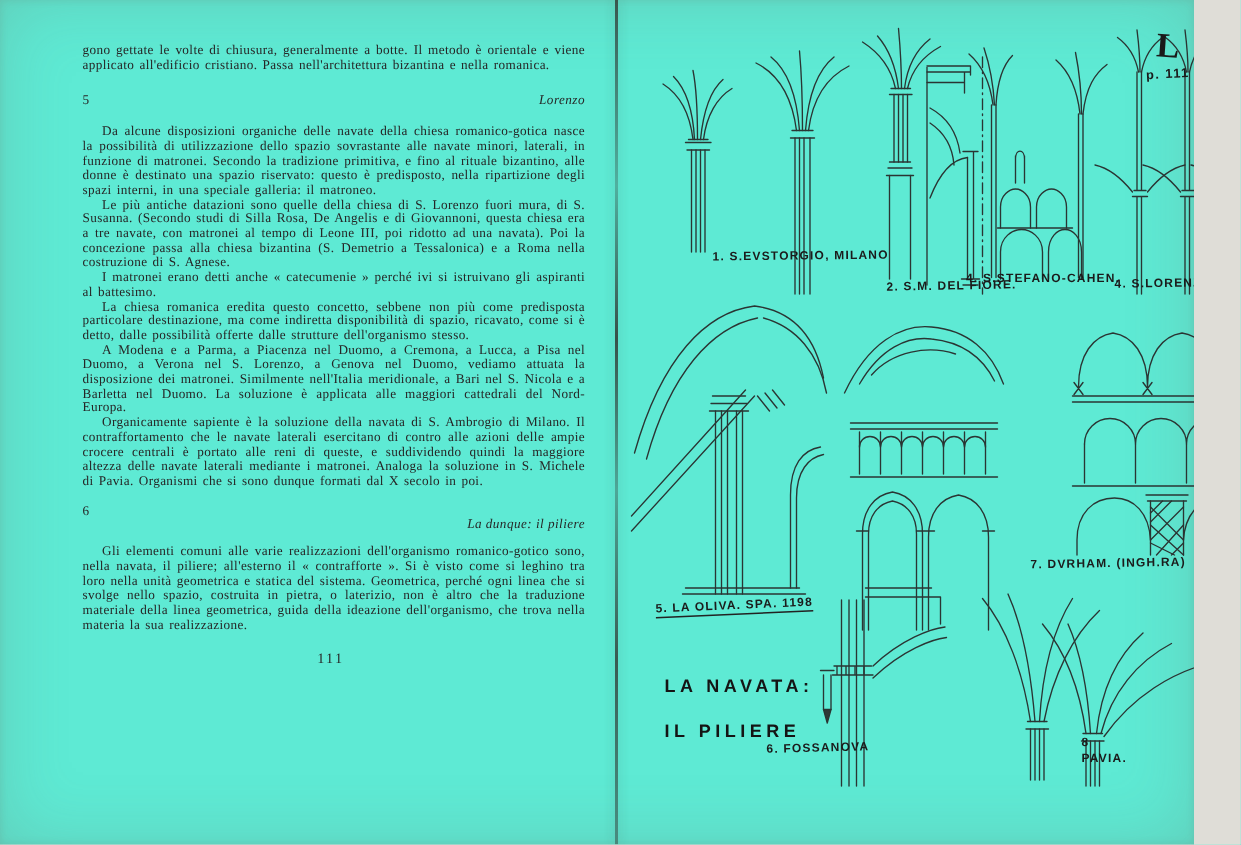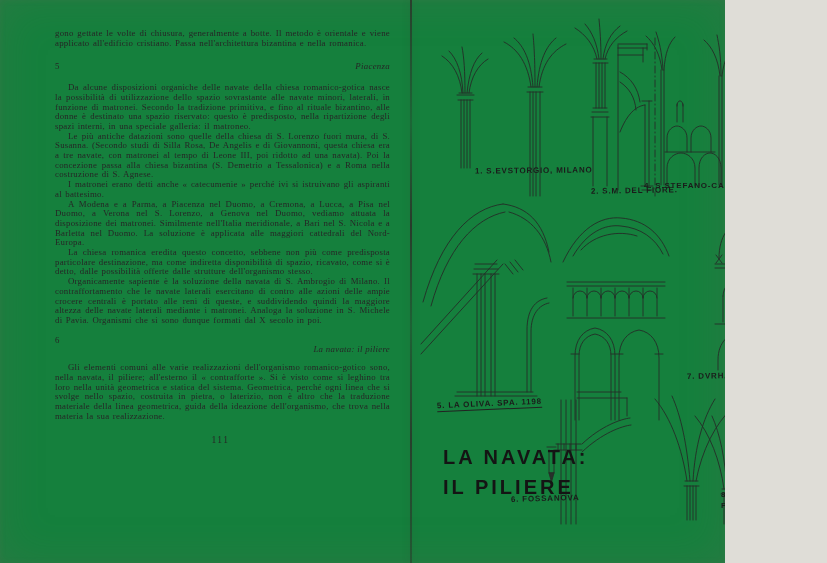--- a/index.html
+++ b/index.html
@@ -1,18 +1,18 @@
 <!DOCTYPE html>
 <html><head>
 <meta charset="utf-8">
 <style>
   html,body{margin:0;padding:0;background:#dfddd7;}
   .scan{
-    position:relative;width:725px;height:563px;overflow:hidden;
-    background:#15803d;
+    position:relative;width:796px;height:563px;overflow:hidden;
+    background:#5eead4;
     box-shadow:inset 0 0 46px rgba(110,104,92,.22), inset 0 0 6px rgba(110,104,92,.18);
     font-family:"Liberation Serif", serif;
   }
   
   .page-left{
     position:absolute;left:0;top:0;width:412px;height:563px;
     padding:29px 22px 0 55px;box-sizing:border-box;color:#262626;
   }
   .page-left p{
     margin:0;font-size:8.8px;line-height:9.7px;letter-spacing:.25px;
@@ -44,56 +44,56 @@
   .lbl2{left:176px;top:186px;transform:rotate(-1deg);}
   .lbl3{left:229px;top:181px;}
   .lbl4{left:328px;top:184px;transform:rotate(-.8deg);}
   .lbl5{left:22px;top:399px;transform:rotate(-2.5deg);border-bottom:1.2px solid #222;padding-bottom:1px;}
   .lbl7{left:272px;top:371px;transform:rotate(-1deg);}
   .lbl6{left:96px;top:494px;transform:rotate(-1.5deg);}
   .lbl8{left:306px;top:489px;line-height:11px;}
   .lbl8 span{display:block;}
   .caption{
     position:absolute;left:28px;top:442px;font-family:"Liberation Sans", sans-serif;
-    font-weight:bold;font-size:20px;letter-spacing:3px;line-height:30px;color:#141414;
+    font-weight:bold;font-size:12px;letter-spacing:3px;line-height:30px;color:#141414;
   }
   .corner-l{
     position:absolute;left:356px;top:20px;font-family:"Liberation Serif", serif;
     font-weight:bold;font-size:23px;color:#1a1a1a;transform:rotate(4deg);line-height:22px;
   }
   .corner-ref{
     position:absolute;left:349px;top:44px;font-family:"Liberation Sans", sans-serif;
     font-weight:bold;font-size:8.5px;letter-spacing:1px;color:#1a1a1a;transform:rotate(-3deg);
   }
 </style>
 </head>
 <body>
 
 <div class="scan">
 
   <div class="page-left">
     <p class="cont">gono gettate le volte di chiusura, generalmente a botte. Il metodo è orientale e viene applicato all'edificio cristiano. Passa nell'architettura bizantina e nella romanica.</p>
 
     <div class="sec-head">
       <span class="sec-num">5</span>
-      <span class="sec-title">Piacenza</span>
+      <span class="sec-title">Lorenzo</span>
     </div>
 
     <p>Da alcune disposizioni organiche delle navate della chiesa romanico-gotica nasce la possibilità di utilizzazione dello spazio sovrastante alle navate minori, laterali, in funzione di matronei. Secondo la tradizione primitiva, e fino al rituale bizantino, alle donne è destinato una spazio riservato: questo è predisposto, nella ripartizione degli spazi interni, in una speciale galleria: il matroneo.</p>
     <p>Le più antiche datazioni sono quelle della chiesa di S. Lorenzo fuori mura, di S. Susanna. (Secondo studi di Silla Rosa, De Angelis e di Giovannoni, questa chiesa era a tre navate, con matronei al tempo di Leone III, poi ridotto ad una navata). Poi la concezione passa alla chiesa bizantina (S. Demetrio a Tessalonica) e a Roma nella costruzione di S. Agnese.</p>
     <p>I matronei erano detti anche « catecumenie » perché ivi si istruivano gli aspiranti al battesimo.</p>
+    <p>La chiesa romanica eredita questo concetto, sebbene non più come predisposta particolare destinazione, ma come indiretta disponibilità di spazio, ricavato, come si è detto, dalle possibilità offerte dalle strutture dell'organismo stesso.</p>
     <p>A Modena e a Parma, a Piacenza nel Duomo, a Cremona, a Lucca, a Pisa nel Duomo, a Verona nel S. Lorenzo, a Genova nel Duomo, vediamo attuata la disposizione dei matronei. Similmente nell'Italia meridionale, a Bari nel S. Nicola e a Barletta nel Duomo. La soluzione è applicata alle maggiori cattedrali del Nord-Europa.</p>
-    <p>La chiesa romanica eredita questo concetto, sebbene non più come predisposta particolare destinazione, ma come indiretta disponibilità di spazio, ricavato, come si è detto, dalle possibilità offerte dalle strutture dell'organismo stesso.</p>
     <p>Organicamente sapiente è la soluzione della navata di S. Ambrogio di Milano. Il contraffortamento che le navate laterali esercitano di contro alle azioni delle ampie crocere centrali è portato alle reni di queste, e suddividendo quindi la maggiore altezza delle navate laterali mediante i matronei. Analoga la soluzione in S. Michele di Pavia. Organismi che si sono dunque formati dal X secolo in poi.</p>
 
     <div class="sec-head second">
       <span class="sec-num">6</span>
       <span class="sec-title">
         <br>
-        <span>La navata: il piliere</span>
+        <span>La dunque: il piliere</span>
       </span>
     </div>
 
     <p>Gli elementi comuni alle varie realizzazioni dell'organismo romanico-gotico sono, nella navata, il piliere; all'esterno il « contrafforte ». Si è visto come si leghino tra loro nella unità geometrica e statica del sistema. Geometrica, perché ogni linea che si svolge nello spazio, costruita in pietra, o laterizio, non è altro che la traduzione materiale della linea geometrica, guida della ideazione dell'organismo, che trova nella materia la sua realizzazione.</p>
 
     <div class="pageno">111</div>
   </div>
 
   <div class="gutter"></div>
 

